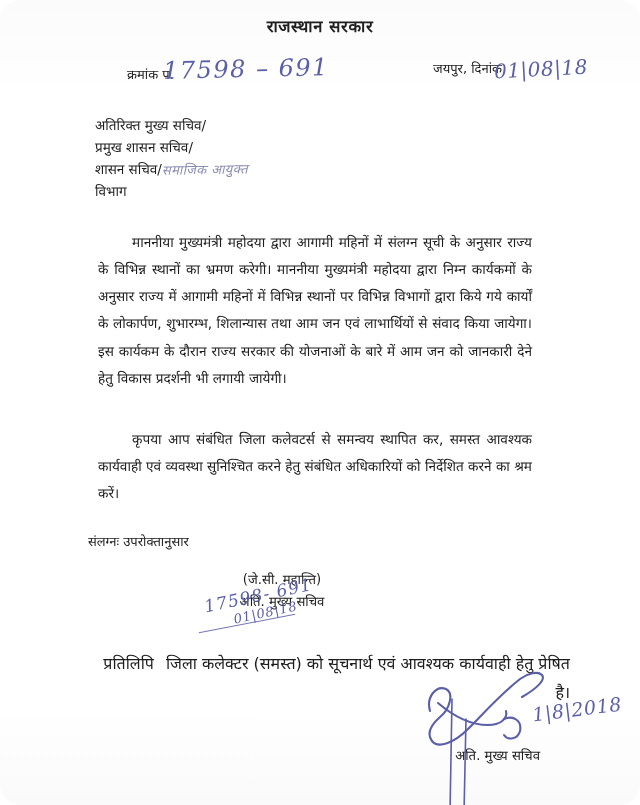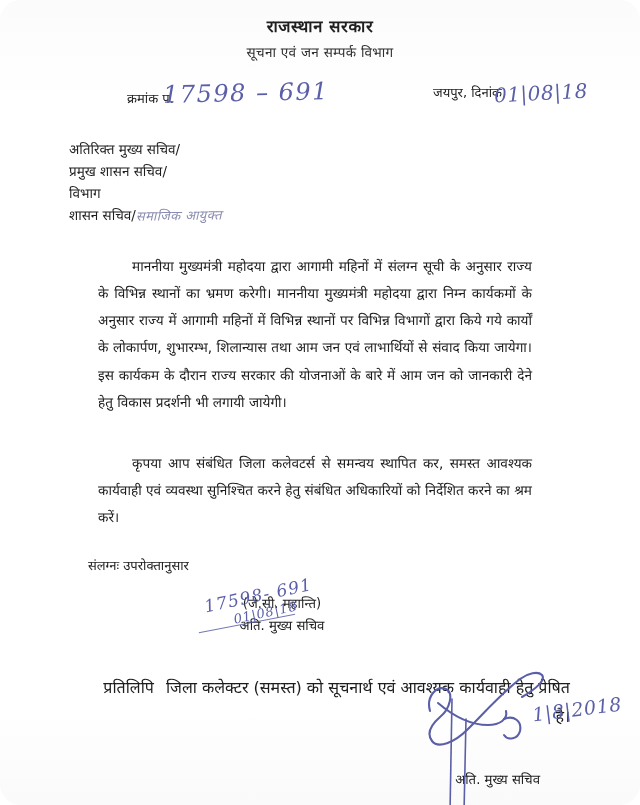--- a/index.html
+++ b/index.html
@@ -86,21 +86,21 @@
     color: #5b5fa8;
     font-family: "DejaVu Serif", "Liberation Serif", serif;
     font-style: italic;
     letter-spacing: 0.5px;
     transform: rotate(-3deg);
   }
 
   
   .addressee {
     margin-top: 22px;
-    padding-left: 69px;
+    padding-left: 95px;
     font-size: 13.5px;
     line-height: 1.62;
     color: #1d1d1d;
     position: relative;
   }
   .addressee div { white-space: nowrap; }
   .handwrite-inline {
     color: #6c6f9c;
     font-family: "DejaVu Serif", "Liberation Serif", serif;
     font-style: italic;
@@ -230,37 +230,36 @@
     transform: rotate(-7deg);
   }
 </style>
 </head>
 <body>
 
 <div class="page">
 
   <div class="letterhead">
     <div class="gov-title">राजस्थान सरकार</div>
-    <div class="dept-title">सूचना एवं जन सम्पर्क विभाग</div>
   </div>
 
   <div class="ref-row">
     <span class="ref-label">क्रमांक प.</span>
     <span class="ref-value">17598 – 691</span>
     <span class="place-date">जयपुर, दिनांक</span>
     <span class="date-value">01|08|18</span>
   </div>
 
   <div class="addressee">
     <div>अतिरिक्त मुख्य सचिव/</div>
     <div>प्रमुख शासन सचिव/</div>
-    <div>विभाग</div>
     <div>
       <span>शासन सचिव/</span><span class="handwrite-inline">समाजिक आयुक्त</span>
     </div>
+    <div>विभाग</div>
   </div>
 
   <div class="body-wrap">
     <p class="para">माननीया मुख्यमंत्री महोदया द्वारा आगामी महिनों में संलग्न सूची के अनुसार राज्य के विभिन्न स्थानों का भ्रमण करेगी। माननीया मुख्यमंत्री महोदया द्वारा निम्न कार्यकमों के अनुसार राज्य में आगामी महिनों में विभिन्न स्थानों पर विभिन्न विभागों द्वारा किये गये कार्यों के लोकार्पण, शुभारम्भ, शिलान्यास तथा आम जन एवं लाभार्थियों से संवाद किया जायेगा। इस कार्यकम के दौरान राज्य सरकार की योजनाओं के बारे में आम जन को जानकारी देने हेतु विकास प्रदर्शनी भी लगायी जायेगी।</p>
     <p class="para">कृपया आप संबंधित जिला कलेवटर्स से समन्वय स्थापित कर, समस्त आवश्यक कार्यवाही एवं व्यवस्था सुनिश्चित करने हेतु संबंधित अधिकारियों को निर्देशित करने का श्रम करें।</p>
   </div>
 
   <div class="enclosure">संलग्नः उपरोक्तानुसार</div>
 
   <div class="sig-block-1">

